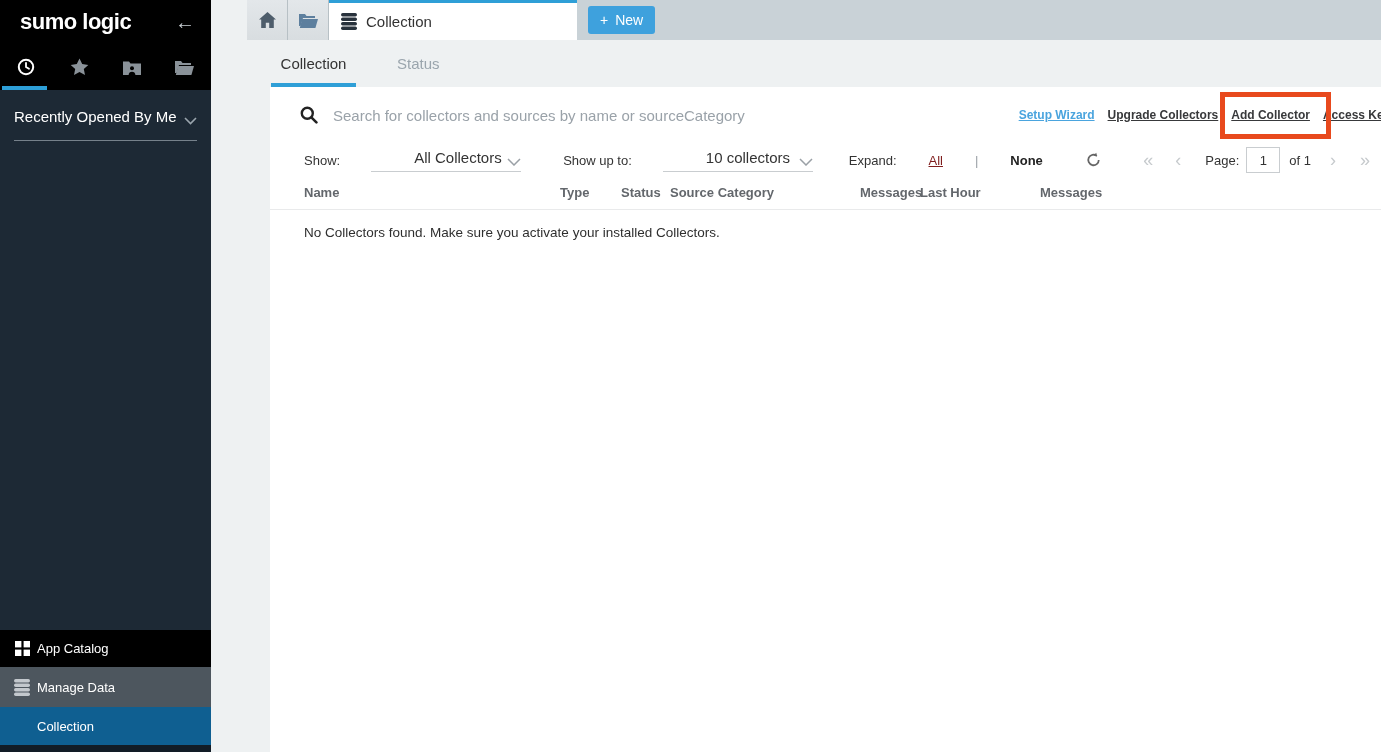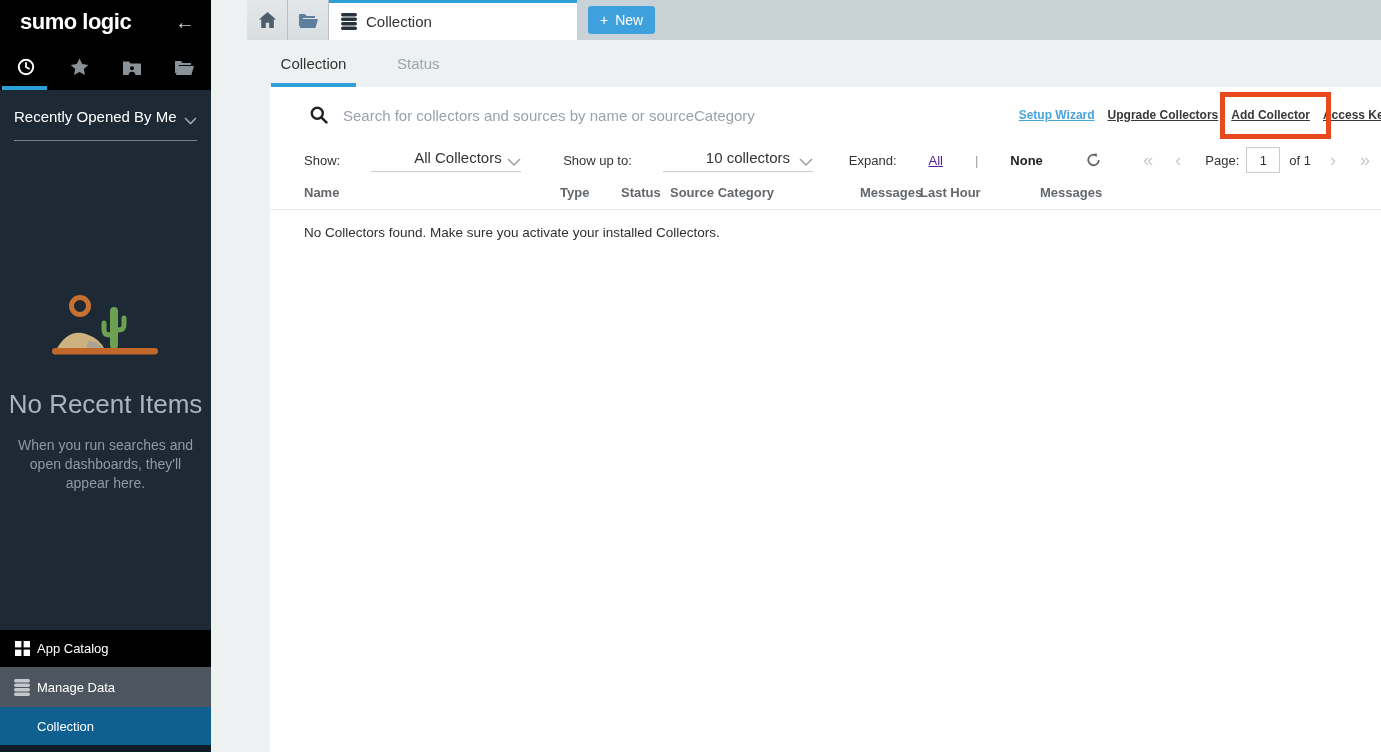--- a/index.html
+++ b/index.html
@@ -37,36 +37,36 @@
     display:flex;align-items:center;gap:9px;padding:0 12px;cursor:pointer;}
   .tb-tab-label{font-size:15px;color:#333;}
   .tb-new{align-self:center;margin-left:11px;height:28px;padding:0 12px;background:#3ea1dd;border-radius:3px;
     color:#fff;font-size:14px;display:flex;align-items:center;gap:7px;cursor:pointer;}
   .subtabs{height:47px;display:flex;align-items:stretch;padding-left:24px;}
   .subtab{display:flex;align-items:center;justify-content:center;font-size:15px;cursor:pointer;box-sizing:border-box;}
   .subtab-active{width:85px;color:#333;border-bottom:4px solid #2f9fd7;padding-top:4px;}
   .subtab-idle{margin-left:31px;color:#9aa5ad;padding:0 10px;}
 
   .panel{position:absolute;left:23px;top:87px;right:0;bottom:0;background:#fff;}
-  .search-row{height:56px;display:flex;align-items:center;padding-left:40px;position:relative;}
+  .search-row{height:56px;display:flex;align-items:center;padding-left:30px;position:relative;}
   .search-icon{display:flex;align-items:center;margin-right:13px;}
   .search-input{border:none;outline:none;font-size:15px;color:#333;width:520px;font-family:"Liberation Sans",sans-serif;}
   .search-input::placeholder{color:#9aa2a9;}
   .top-links{position:absolute;right:-16px;top:21px;display:flex;gap:13px;white-space:nowrap;}
   .top-link{font-size:12px;font-weight:bold;text-decoration:underline;color:#38393b;cursor:pointer;}
   .top-link.blue{color:#4aa4de;}
 
   .filter-row{height:34px;display:flex;align-items:center;padding-left:34px;position:relative;gap:24px;}
   .f-label{font-size:13px;color:#333;}
   .dropdown{display:flex;align-items:flex-end;justify-content:space-between;border-bottom:1px solid #c9cdd0;
     padding-bottom:5px;margin-left:7px;cursor:pointer;}
   .dd-show{width:150px;} .dd-limit{width:150px;}
   .dd-value{font-size:15px;color:#333;margin-left:43px;}
   .gap18{margin-left:18px;} .gap20{margin-left:12px;}
-  .expand-all{margin-left:8px;font-size:13px;color:#4c1d95;text-decoration:underline;cursor:pointer;}
+  .expand-all{margin-left:8px;font-size:13px;color:#7f1d1d;text-decoration:underline;cursor:pointer;}
   .expand-div{margin-left:8px;font-size:13px;color:#9aa0a6;}
   .expand-none{margin-left:8px;font-size:13px;color:#222;font-weight:600;cursor:pointer;}
   .pager{position:absolute;right:11px;top:0;height:34px;display:flex;align-items:center;}
   .refresh{cursor:pointer;display:flex;align-items:center;}
   .pg-chev{font-size:18px;color:#c6cacd;cursor:default;line-height:1;}
   .pg-first{margin-left:42px;} .pg-prev{margin-left:22px;}
   .pg-label{margin-left:24px;font-size:13px;color:#333;}
   .pg-input{margin-left:7px;width:28px;height:22px;border:1px solid #c9cdd0;text-align:center;font-size:13px;color:#333;
     font-family:"Liberation Sans",sans-serif;outline:none;}
   .pg-of{margin-left:9px;font-size:13px;color:#333;}
@@ -121,33 +121,20 @@
       </div>
     </div>
 
     <div class="recent-select">
       <span>Recently Opened By Me</span>
       <svg width="13" height="8" viewBox="0 0 13 8">
           <path d="M1 1l5.5 5.5L12 1" fill="none" stroke="#9aa5ad" stroke-width="1.6"></path>
         </svg>
     </div>
 
-    <div class="sb-empty">
-      <svg width="112" height="66" viewBox="0 0 112 66">
-        <circle cx="30" cy="13" r="8.5" fill="none" stroke="#c8702f" stroke-width="5"></circle>
-        <path d="M64 18 v34" stroke="#6ba151" stroke-width="8" stroke-linecap="round"></path>
-        <path d="M54 30 v7 c0 3 2 5 6 5" stroke="#6ba151" stroke-width="5" fill="none" stroke-linecap="round"></path>
-        <path d="M74 25 v7 c0 3 -2 5 -6 5" stroke="#6ba151" stroke-width="5" fill="none" stroke-linecap="round"></path>
-        <path d="M6 57 Q18 35 36 41 Q50 45.5 55 57 Z" fill="#cbb27e"></path>
-        <path d="M38 48 Q48 48 55 57 L36 57 Z" fill="#a9a296"></path>
-        <rect x="2" y="55" width="106" height="6.5" rx="3.2" fill="#c2672a"></rect>
-      </svg>
-      <div class="sb-empty-title">No Recent Items</div>
-      <div class="sb-empty-desc">When you run searches and open dashboards, they'll appear here.</div>
-    </div>
 
     <div class="sb-bottom">
       <div class="sb-item sb-item-appcat">
         <span class="sb-ic">
           <svg width="15" height="15" viewBox="0 0 15 15">
               <rect width="6.4" height="6.4" fill="#fff"></rect>
               <rect x="8.6" width="6.4" height="6.4" fill="#fff"></rect>
               <rect y="8.6" width="6.4" height="6.4" fill="#fff"></rect>
               <rect x="8.6" y="8.6" width="6.4" height="6.4" fill="#fff"></rect>
             </svg>

